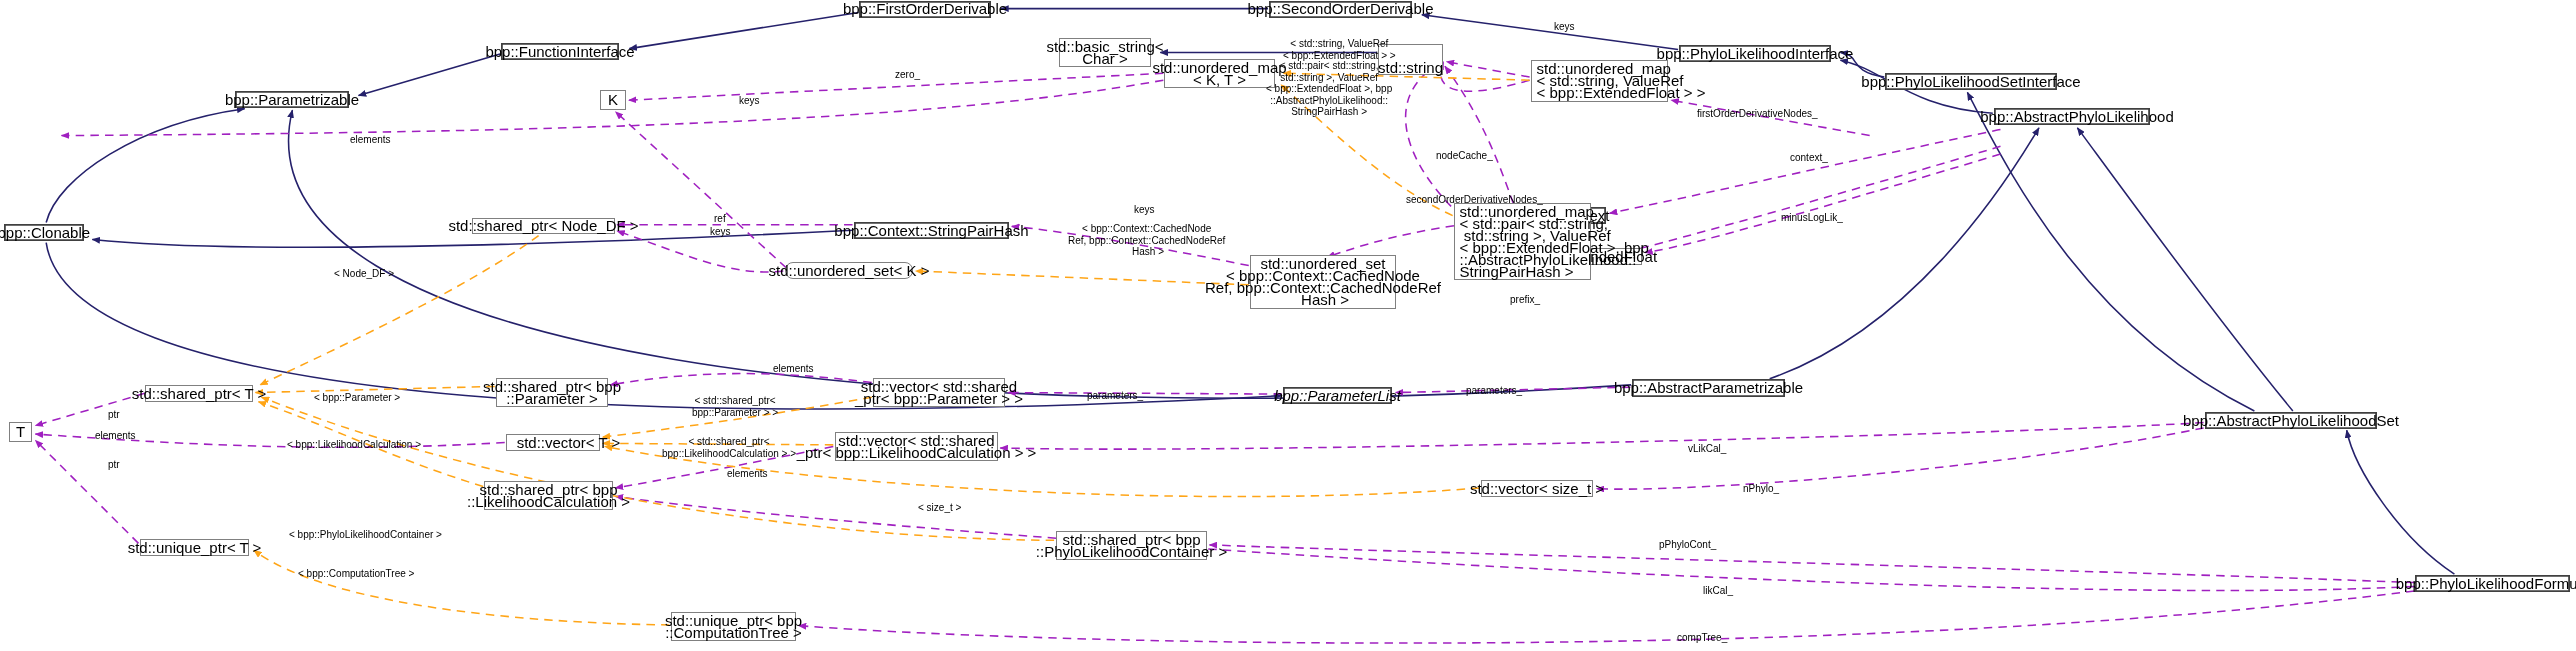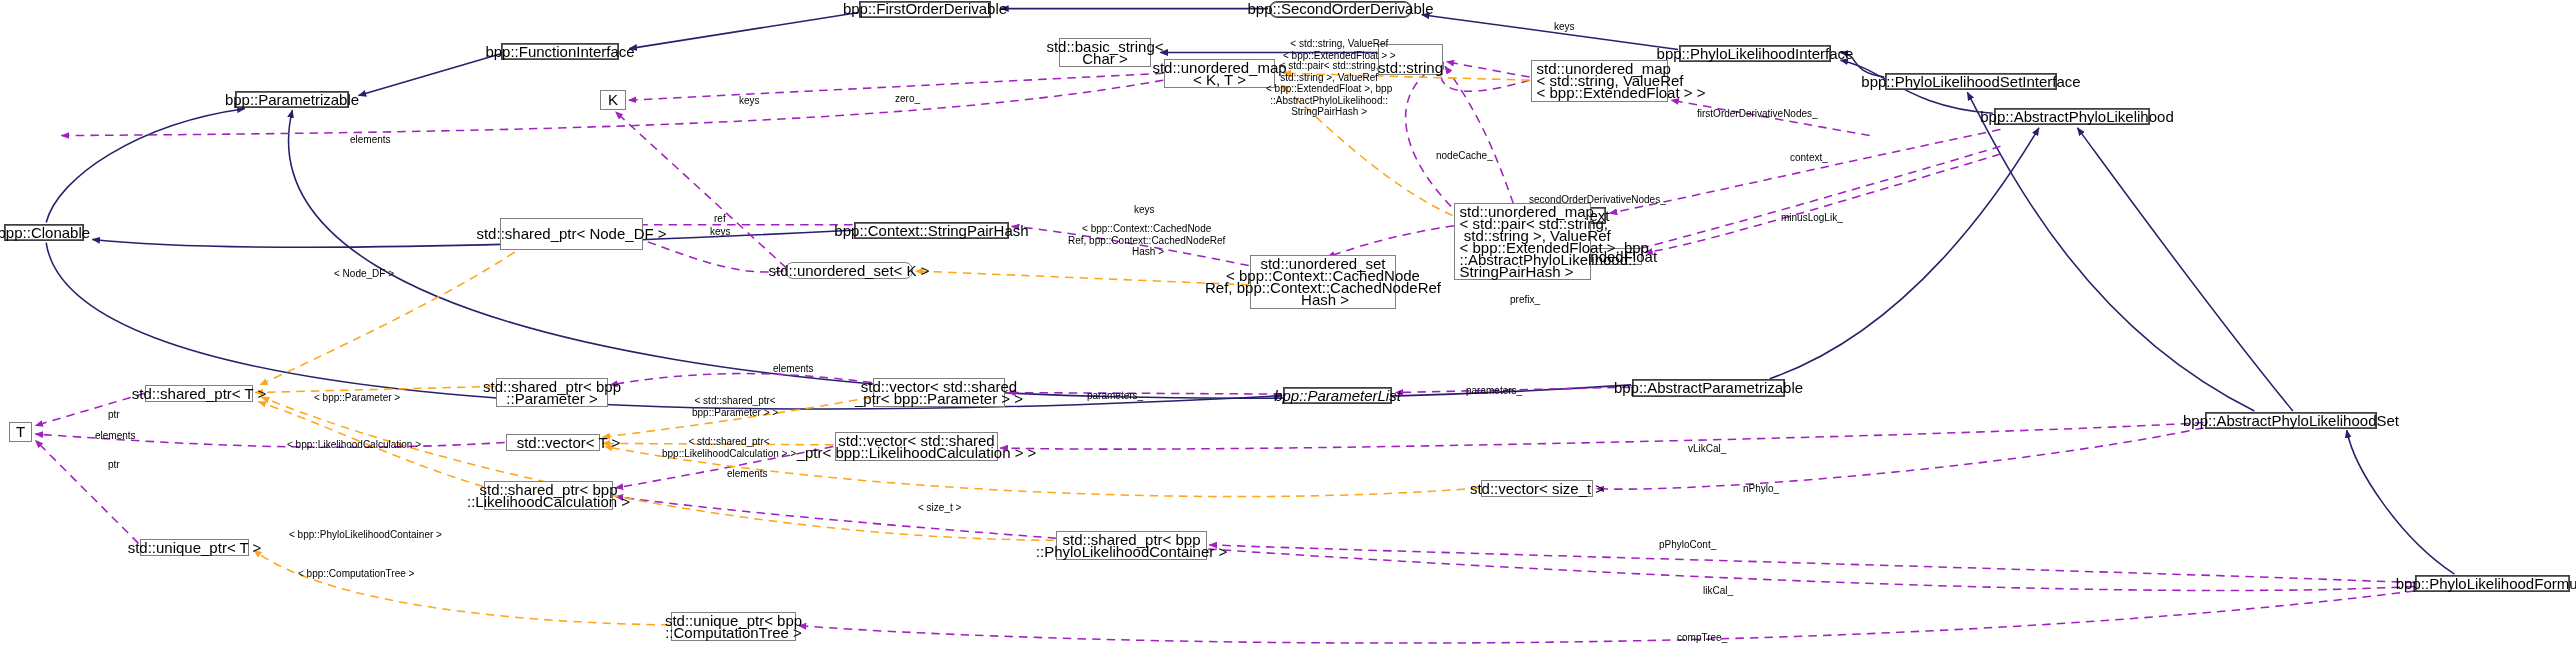--- a/index.html
+++ b/index.html
@@ -151,21 +151,21 @@
 
       <path d="M1370,702 C1000,700 600,620 340,516"></path>
 
       <path d="M870,812 C700,810 430,790 330,715"></path>
     </g>
   </svg>
 
   <div class="node strong" style="left:859px;top:0.8px;width:132px;height:17px;">
     <span>bpp::FirstOrderDerivable</span></div>
 
-  <div class="node strong" style="left:1269px;top:0.8px;width:143px;height:17px;border-radius:8px;">
+  <div class="node strong" style="left:1269px;top:0.8px;width:143px;height:17px;">
     <span>bpp::SecondOrderDerivable</span></div>
 
   <div class="node strong" style="left:501px;top:43px;width:118px;height:17px;">
     <span>bpp::FunctionInterface</span></div>
 
   <div class="node strong" style="left:1679px;top:45px;width:152px;height:17px;">
     <span>bpp::PhyloLikelihoodInterface</span></div>
 
   <div class="node strong" style="left:235px;top:91px;width:114px;height:17px;">
     <span>bpp::Parametrizable</span></div>
@@ -197,21 +197,21 @@
 
   <div class="node strong" style="left:1994px;top:108px;width:156px;height:17px;padding-left:10px;">
     <span>bpp::AbstractPhyloLikelihood</span></div>
 
   <div class="node plain" style="left:1542px;top:248px;width:100px;height:17px;">
     <span>bpp::ExtendedFloat</span></div>
 
   <div class="node strong" style="left:3.8px;top:224px;width:80px;height:17px;">
     <span>bpp::Clonable</span></div>
 
-  <div class="node plain" style="left:472px;top:218px;width:143px;height:32px;margin-left:28px;">
+  <div class="node plain" style="left:472px;top:218px;width:143px;height:16px;">
     <span>std::shared_ptr&lt; Node_DF &gt;</span></div>
 
   <div class="node strong" style="left:854px;top:222px;width:155px;height:17px;">
     <span>bpp::Context::StringPairHash</span></div>
 
   <div class="node plain" style="left:1454px;top:203px;width:137px;height:77px;justify-content:flex-start;padding-left:4.6px;text-align:left;">
     <span>std::unordered_map
 &lt; std::pair&lt; std::string,
  std::string &gt;, ValueRef
 &lt; bpp::ExtendedFloat &gt;, bpp
@@ -282,24 +282,24 @@
   <div class="elabel" style="left:350px;top:134px;">elements</div>
   <div class="elabel" style="left:739px;top:95px;">keys</div>
   <div class="elabel" style="left:1283px;top:38px;">&lt; std::string, ValueRef
 &lt; bpp::ExtendedFloat &gt; &gt;</div>
   <div class="elabel" style="left:1697px;top:108px;">firstOrderDerivativeNodes_</div>
   <div class="elabel" style="left:1266px;top:60px;">&lt; std::pair&lt; std::string,
 std::string &gt;, ValueRef
 &lt; bpp::ExtendedFloat &gt;, bpp
 ::AbstractPhyloLikelihood::
 StringPairHash &gt;</div>
-  <div class="elabel" style="left:895px;top:69px;margin-top:24px;">zero_</div>
+  <div class="elabel" style="left:895px;top:69px;">zero_</div>
   <div class="elabel" style="left:1436px;top:150px;">nodeCache_</div>
   <div class="elabel" style="left:1790px;top:152px;">context_</div>
-  <div class="elabel" style="left:1497px;top:194px;padding-left:32px;">secondOrderDerivativeNodes_</div>
+  <div class="elabel" style="left:1374px;top:194px;padding-left:32px;">secondOrderDerivativeNodes_</div>
   <div class="elabel" style="left:1781px;top:212px;">minusLogLik_</div>
   <div class="elabel" style="left:714px;top:213px;">ref</div>
   <div class="elabel" style="left:710px;top:226px;">keys</div>
   <div class="elabel" style="left:1134px;top:204px;">keys</div>
   <div class="elabel" style="left:1068px;top:223px;">&lt; bpp::Context::CachedNode
 Ref, bpp::Context::CachedNodeRef
  Hash &gt;</div>
   <div class="elabel" style="left:1510px;top:294px;">prefix_</div>
   <div class="elabel" style="left:334px;top:268px;">&lt; Node_DF &gt;</div>
   <div class="elabel" style="left:108px;top:409px;">ptr</div>

